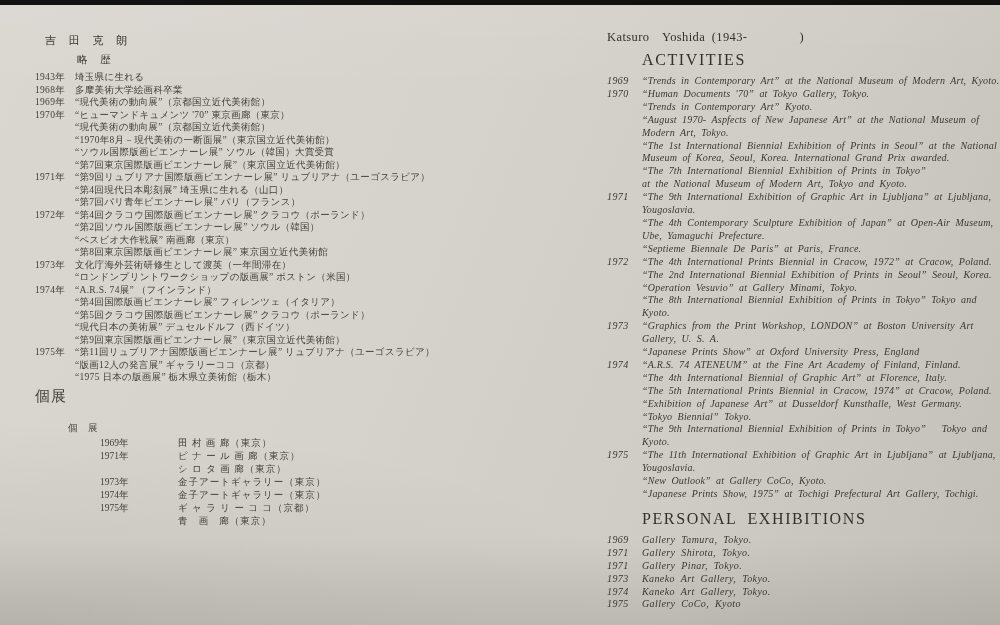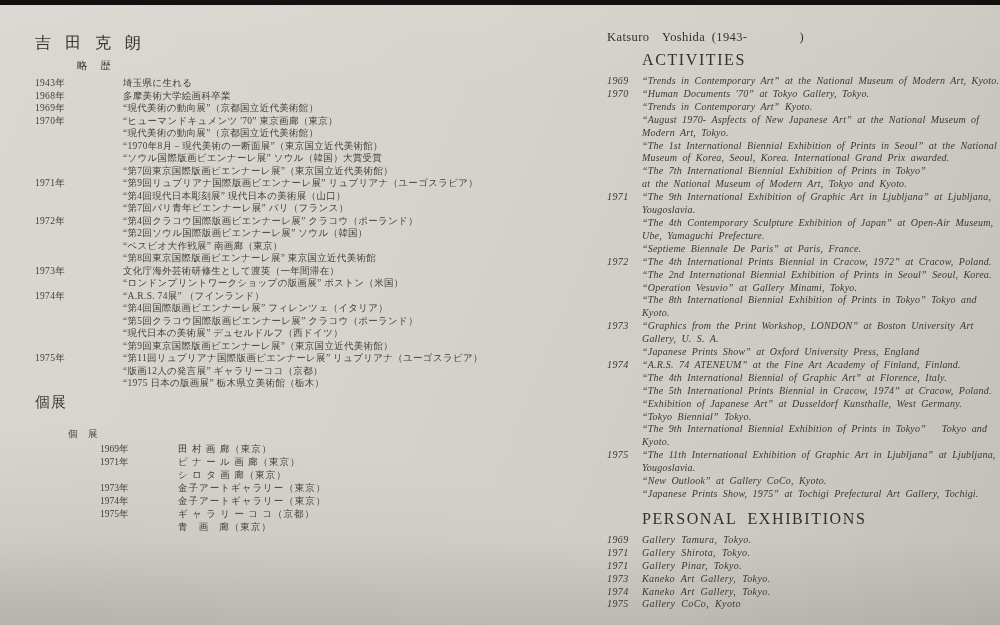--- a/index.html
+++ b/index.html
@@ -13,24 +13,24 @@
     background:linear-gradient(112deg,#dad7d1 0%,#d6d3cc 40%,#cfccc5 70%,#c2bfb8 100%);
   }
   .page::before{
     content:"";position:absolute;inset:0;pointer-events:none;
     background:
       radial-gradient(120% 60% at 0% 100%, rgba(40,38,34,0.10), transparent 55%),
       linear-gradient(to bottom, rgba(255,255,255,0.05), transparent 15%, transparent 86%, rgba(30,28,25,0.10));
   }
   
   .col-jp{position:absolute;left:35px;top:28px;width:500px;color:#423f38;}
-  .jp-title{margin-left:0;font-size:16px;letter-spacing:5px;color:#38352f;}
+  .jp-title{margin-left:10px;font-size:11px;letter-spacing:5px;color:#38352f;}
   .jp-sub{margin-left:42px;margin-top:5px;font-size:10.5px;letter-spacing:5px;color:#38352f;}
   .jp-list{margin-top:4px;font-size:9.5px;letter-spacing:0.3px;}
-  .jp-list .row{display:flex;gap:48px;}
+  .jp-list .row{display:flex;}
   .jp-list .yr{flex:0 0 40px;line-height:12.5px;}
   .jp-list .txt{flex:1;}
   .jp-list .ln{line-height:12.5px;white-space:pre-wrap;}
   .jp-solo-outer{margin-top:3px;font-size:15px;letter-spacing:1px;}
   .jp-solo-head{margin-left:33px;margin-top:16px;font-size:9.5px;letter-spacing:4px;}
   .jp-solo-list{margin-left:65px;margin-top:2px;font-size:9.5px;}
   .jp-solo-list .row{display:flex;}
   .jp-solo-list .yr{flex:0 0 34px;line-height:13px;}
   .jp-solo-list .txt{flex:1;}
   .jp-solo-list .ln{line-height:13px;white-space:pre-wrap;letter-spacing:1px;padding-left:44px;}
@@ -80,21 +80,21 @@
             <div class="ln">“現代美術の動向展”（京都国立近代美術館）</div>
             <div class="ln">“1970年8月－現代美術の一断面展”（東京国立近代美術館）</div>
             <div class="ln">“ソウル国際版画ビエンナーレ展” ソウル（韓国）大賞受賞</div>
             <div class="ln">“第7回東京国際版画ビエンナーレ展”（東京国立近代美術館）</div>
           </span>
         </div>
         <div class="row">
           <span class="yr">1971年</span>
           <span class="txt">
             <div class="ln">“第9回リュブリアナ国際版画ビエンナーレ展” リュブリアナ（ユーゴスラビア）</div>
-            <div class="ln">“第4回現代日本彫刻展” 現代日本の美術展（山口）</div>
+            <div class="ln">“第4回現代日本彫刻展” 埼玉県に生れる（山口）</div>
             <div class="ln">“第7回パリ青年ビエンナーレ展” パリ（フランス）</div>
           </span>
         </div>
         <div class="row">
           <span class="yr">1972年</span>
           <span class="txt">
             <div class="ln">“第4回クラコウ国際版画ビエンナーレ展” クラコウ（ポーランド）</div>
             <div class="ln">“第2回ソウル国際版画ビエンナーレ展” ソウル（韓国）</div>
             <div class="ln">“ベスビオ大作戦展” 南画廊（東京）</div>
             <div class="ln">“第8回東京国際版画ビエンナーレ展” 東京国立近代美術館</div>

